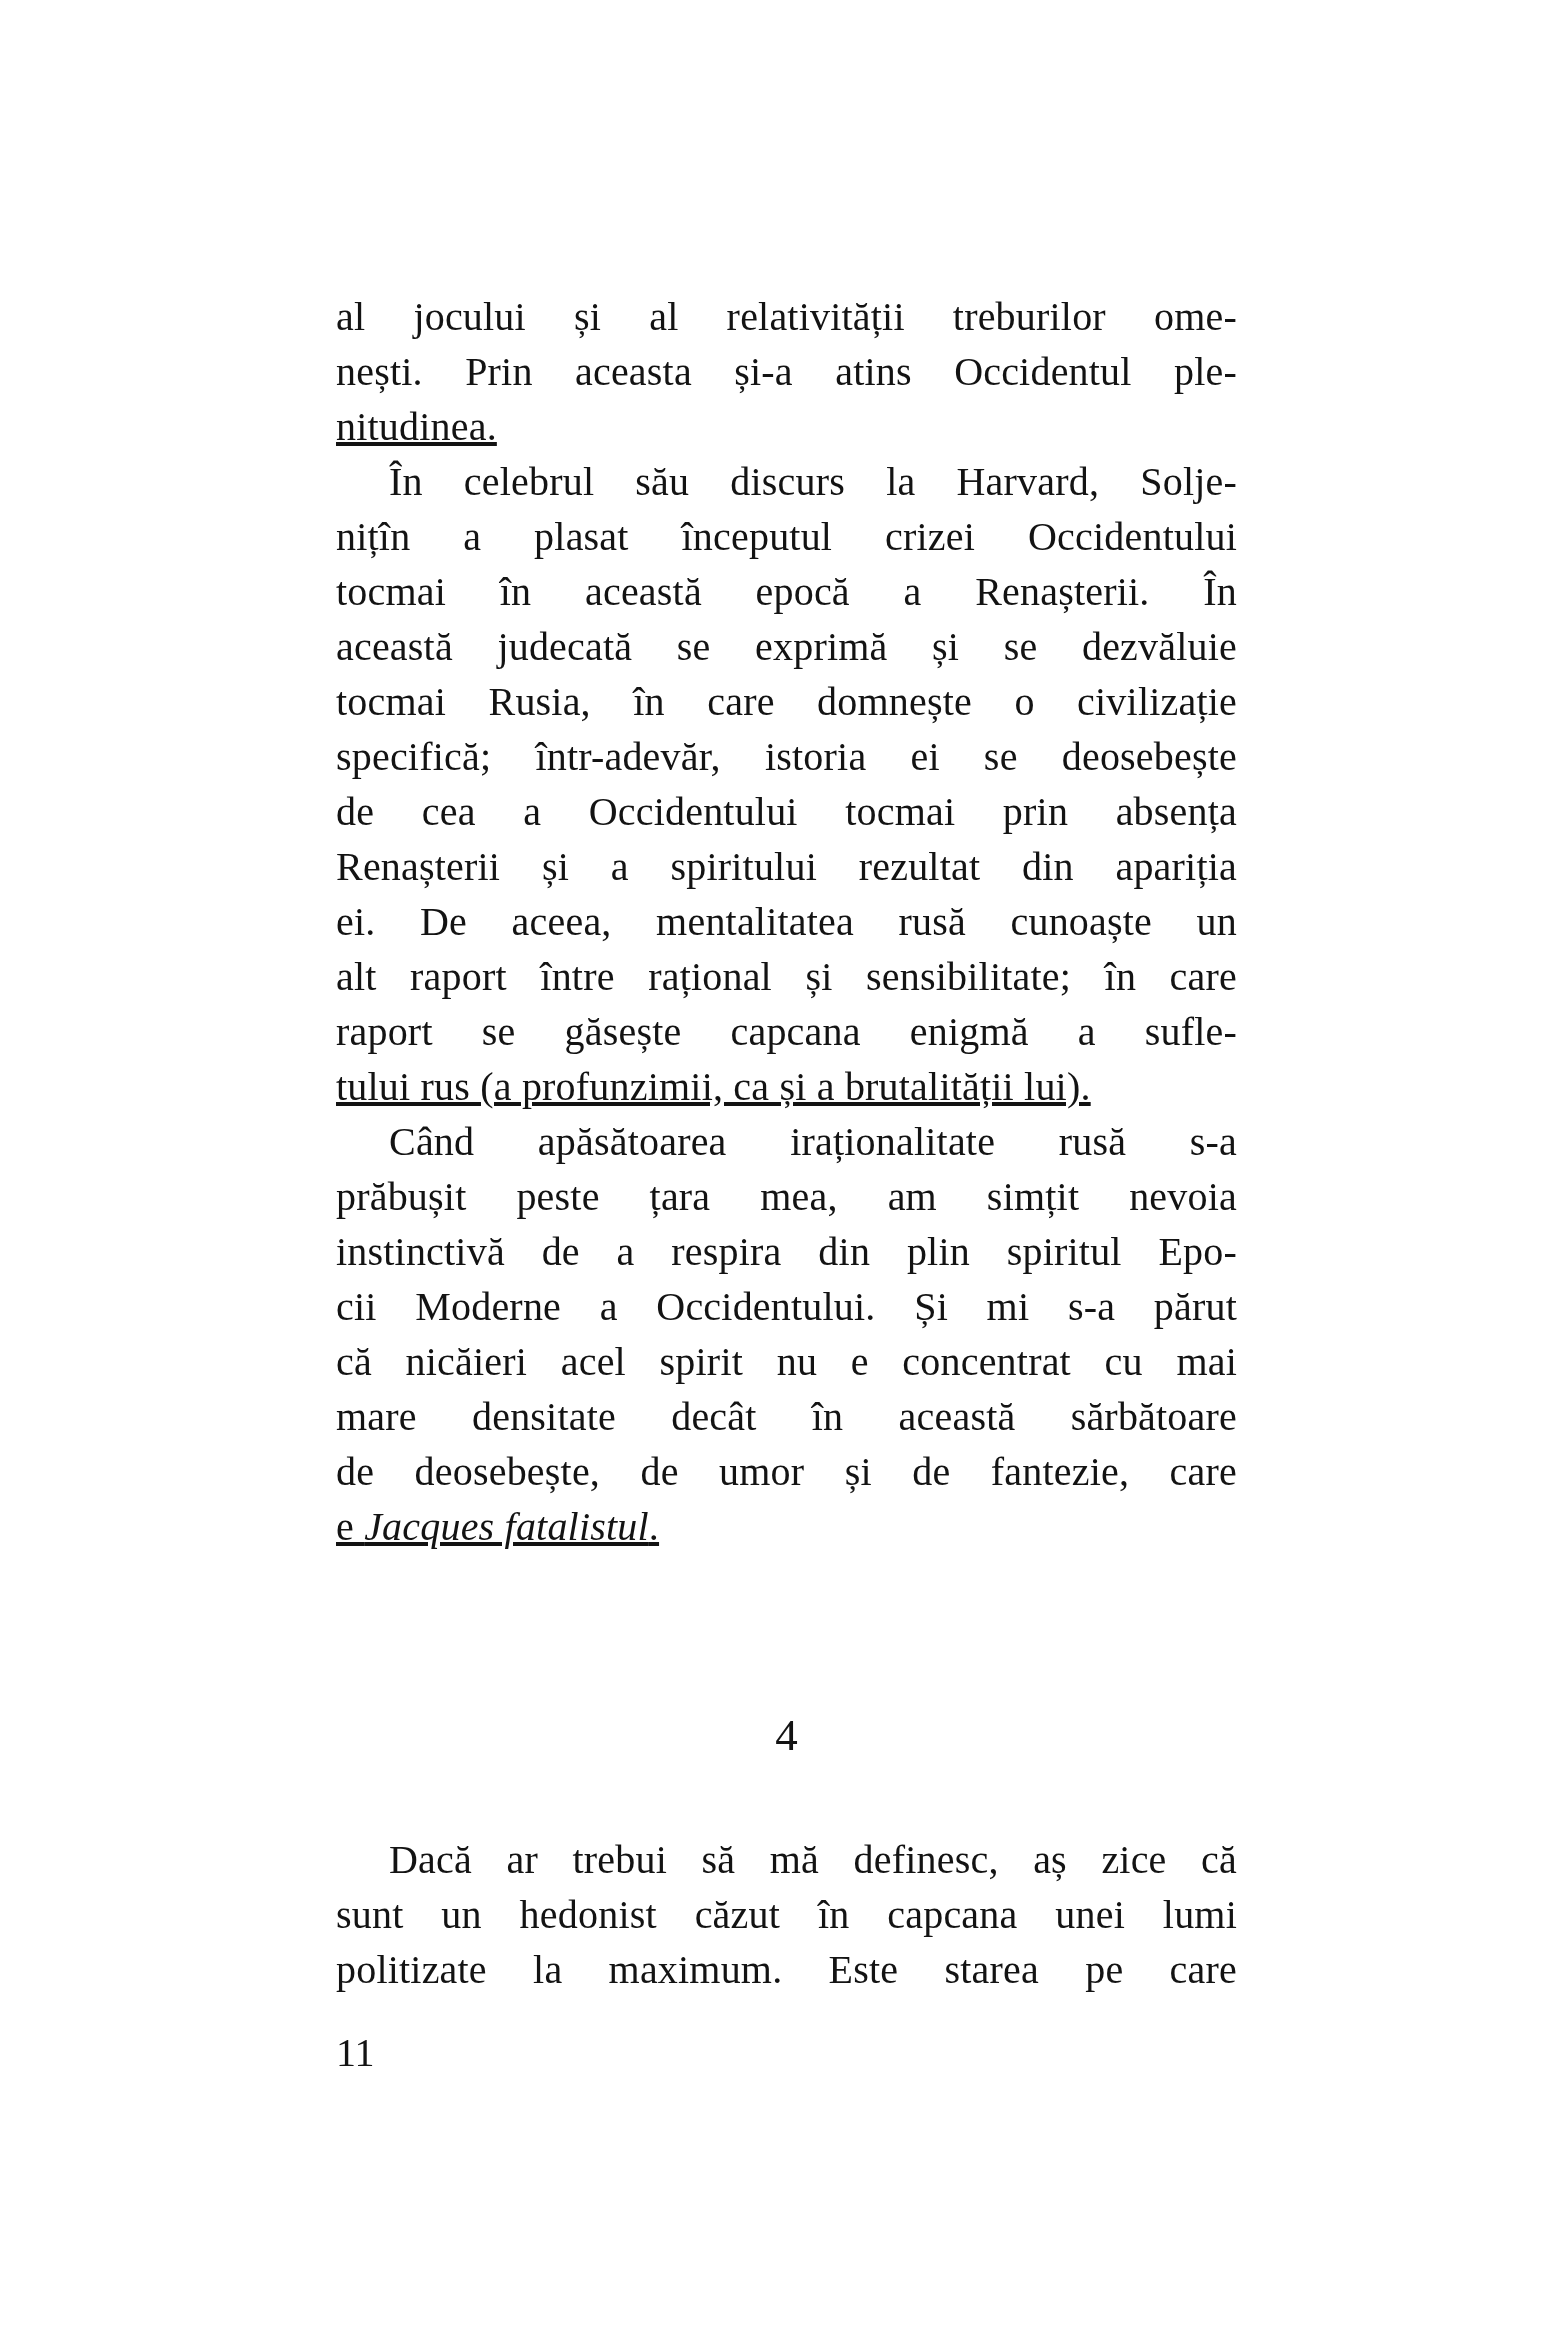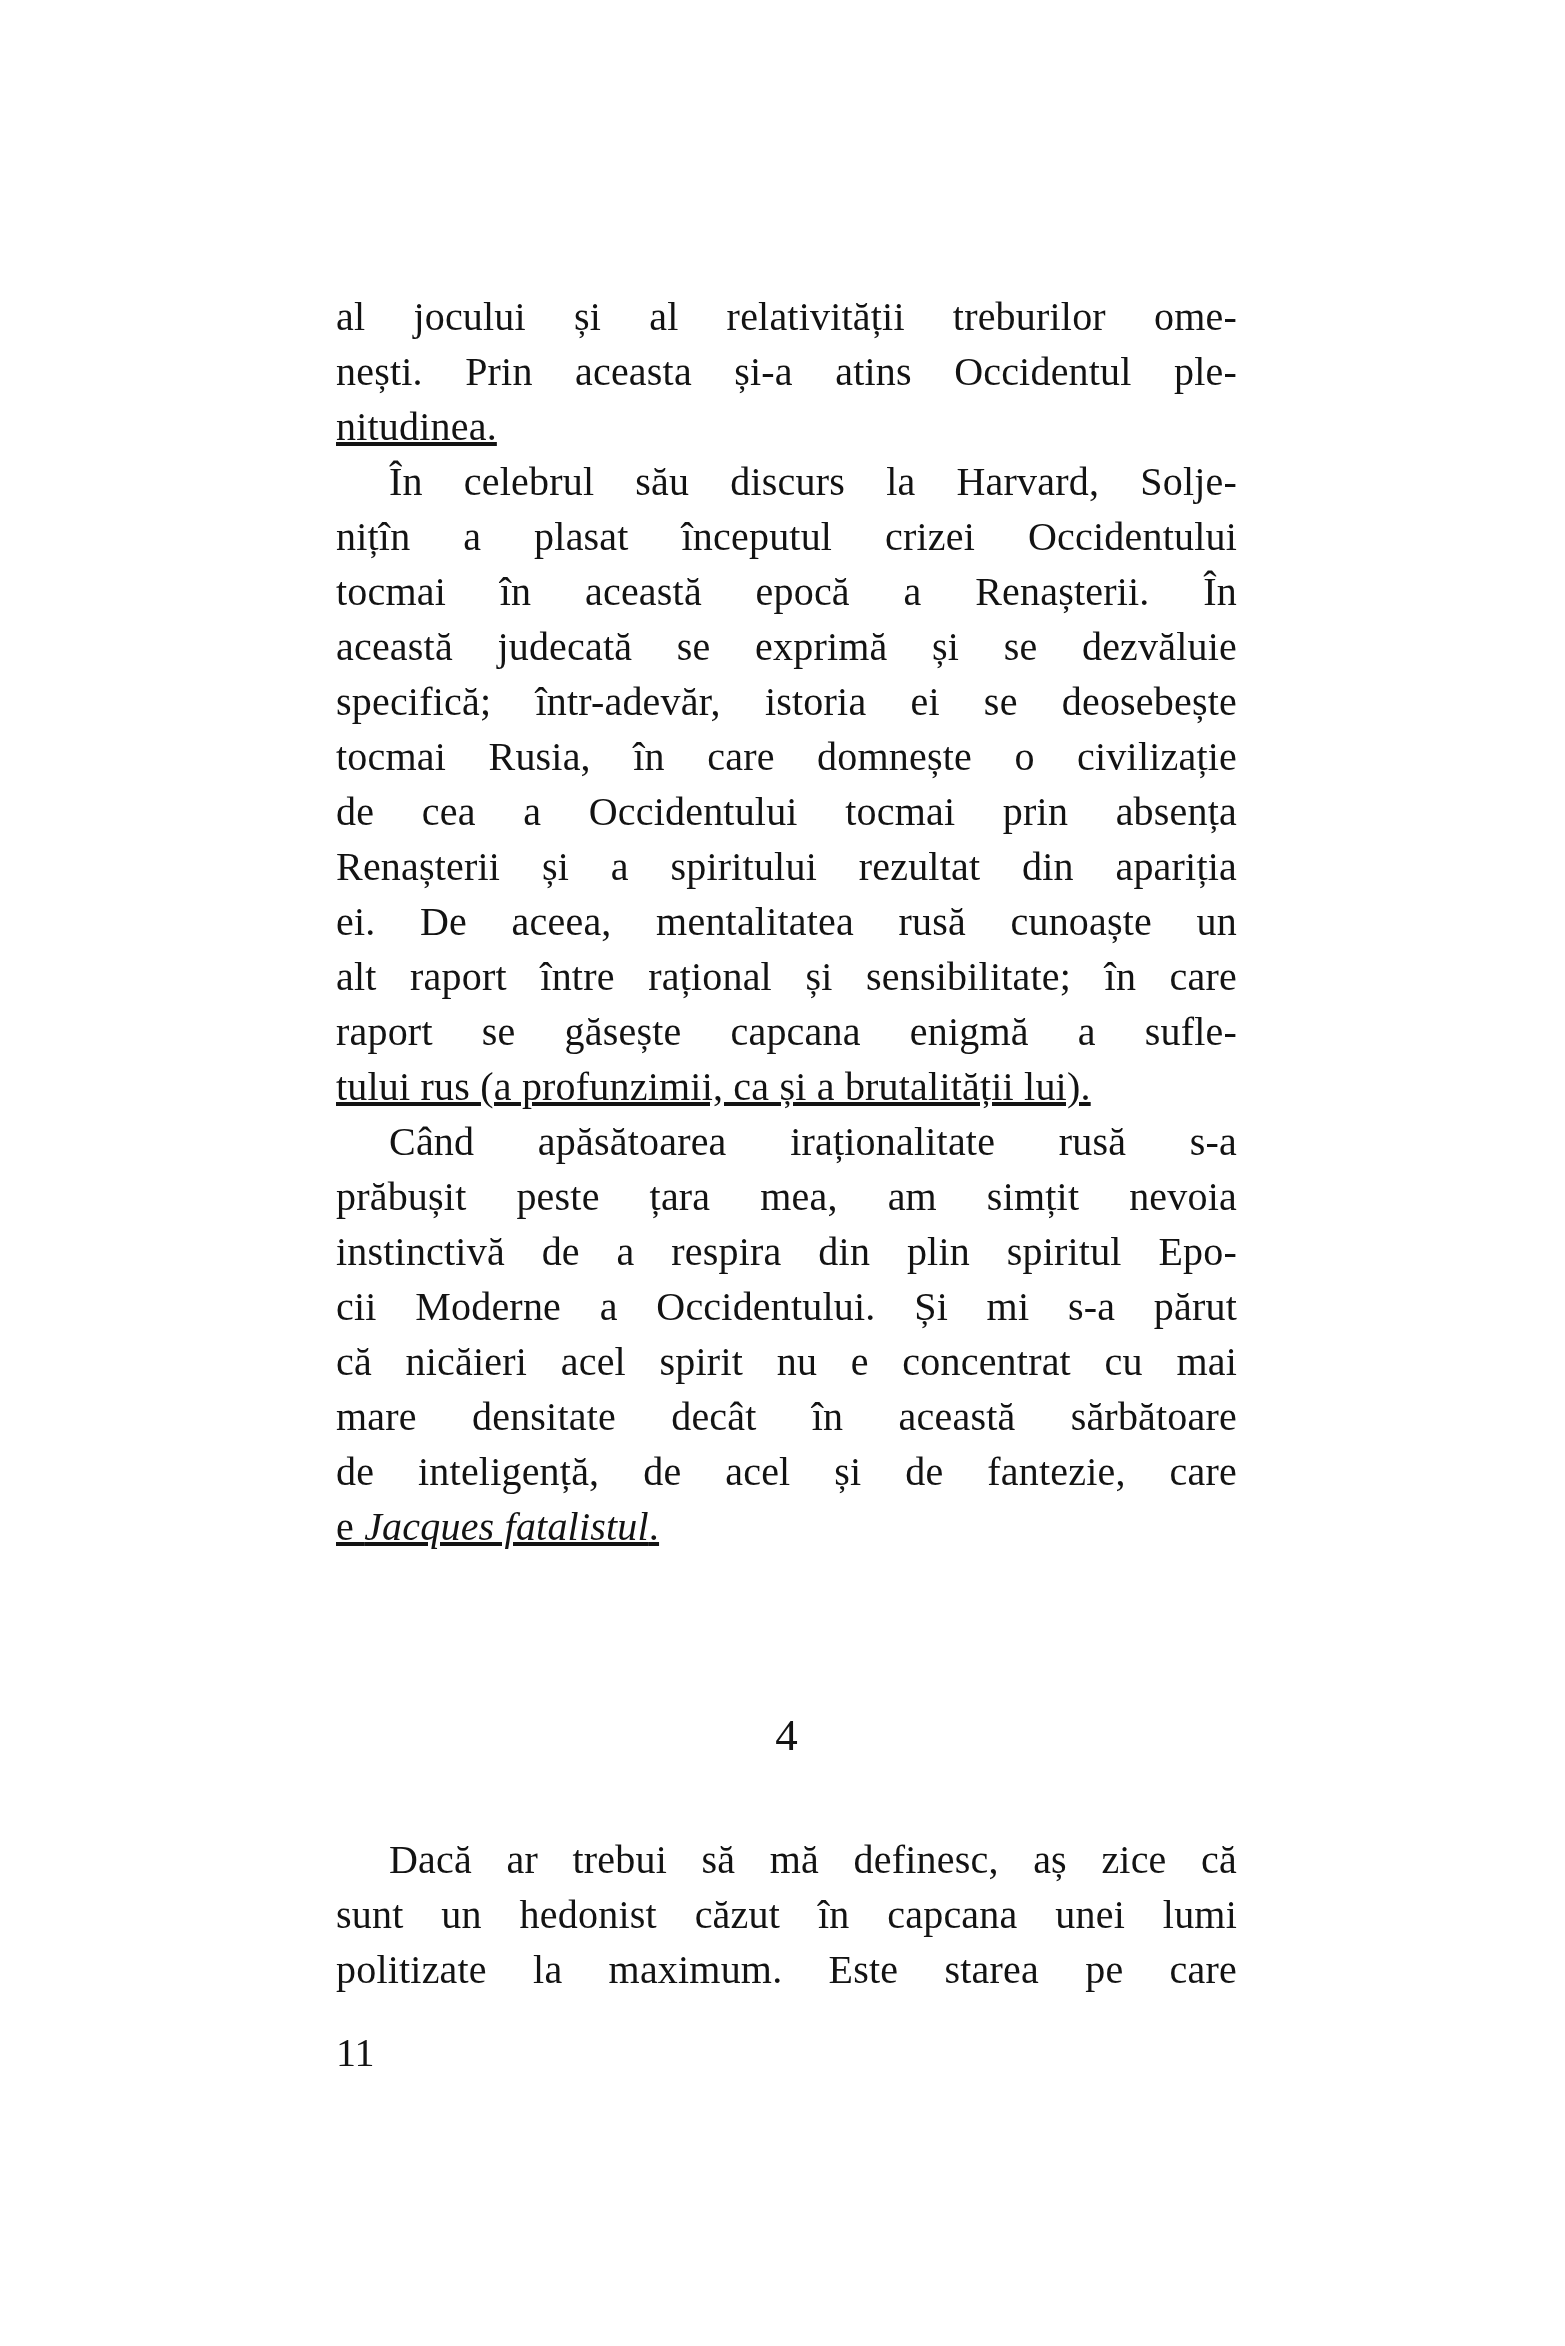--- a/index.html
+++ b/index.html
@@ -62,36 +62,36 @@
   <div class="text-block">
 
     <div class="line">al jocului și al relativității treburilor ome-</div>
     <div class="line">nești. Prin aceasta și-a atins Occidentul ple-</div>
     <div class="line last">nitudinea.</div>
 
     <div class="line indent">În celebrul său discurs la Harvard, Solje-</div>
     <div class="line">nițîn a plasat începutul crizei Occidentului</div>
     <div class="line">tocmai în această epocă a Renașterii. În</div>
     <div class="line">această judecată se exprimă și se dezvăluie</div>
+    <div class="line">tocmai Rusia, în care domnește o civilizație</div>
     <div class="line">specifică; într-adevăr, istoria ei se deosebește</div>
-    <div class="line">tocmai Rusia, în care domnește o civilizație</div>
     <div class="line">de cea a Occidentului tocmai prin absența</div>
     <div class="line">Renașterii și a spiritului rezultat din apariția</div>
     <div class="line">ei. De aceea, mentalitatea rusă cunoaște un</div>
     <div class="line">alt raport între rațional și sensibilitate; în care</div>
     <div class="line">raport se găsește capcana enigmă a sufle-</div>
     <div class="line last">tului rus (a profunzimii, ca și a brutalității lui).</div>
 
     <div class="line indent">Când apăsătoarea iraționalitate rusă s-a</div>
     <div class="line">prăbușit peste țara mea, am simțit nevoia</div>
     <div class="line">instinctivă de a respira din plin spiritul Epo-</div>
     <div class="line">cii Moderne a Occidentului. Și mi s-a părut</div>
     <div class="line">că nicăieri acel spirit nu e concentrat cu mai</div>
     <div class="line">mare densitate decât în această sărbătoare</div>
-    <div class="line">de inteligență, de acel și de fantezie, care</div>
+    <div class="line">de deosebește, de umor și de fantezie, care</div>
     <div class="line last">
       <span>e </span><em>Jacques fatalistul</em><span>.</span>
     </div>
 
     <div class="section-heading">4</div>
 
     <div class="line indent">Dacă ar trebui să mă definesc, aș zice că</div>
     <div class="line">sunt un hedonist căzut în capcana unei lumi</div>
     <div class="line">politizate la maximum. Este starea pe care</div>
 

